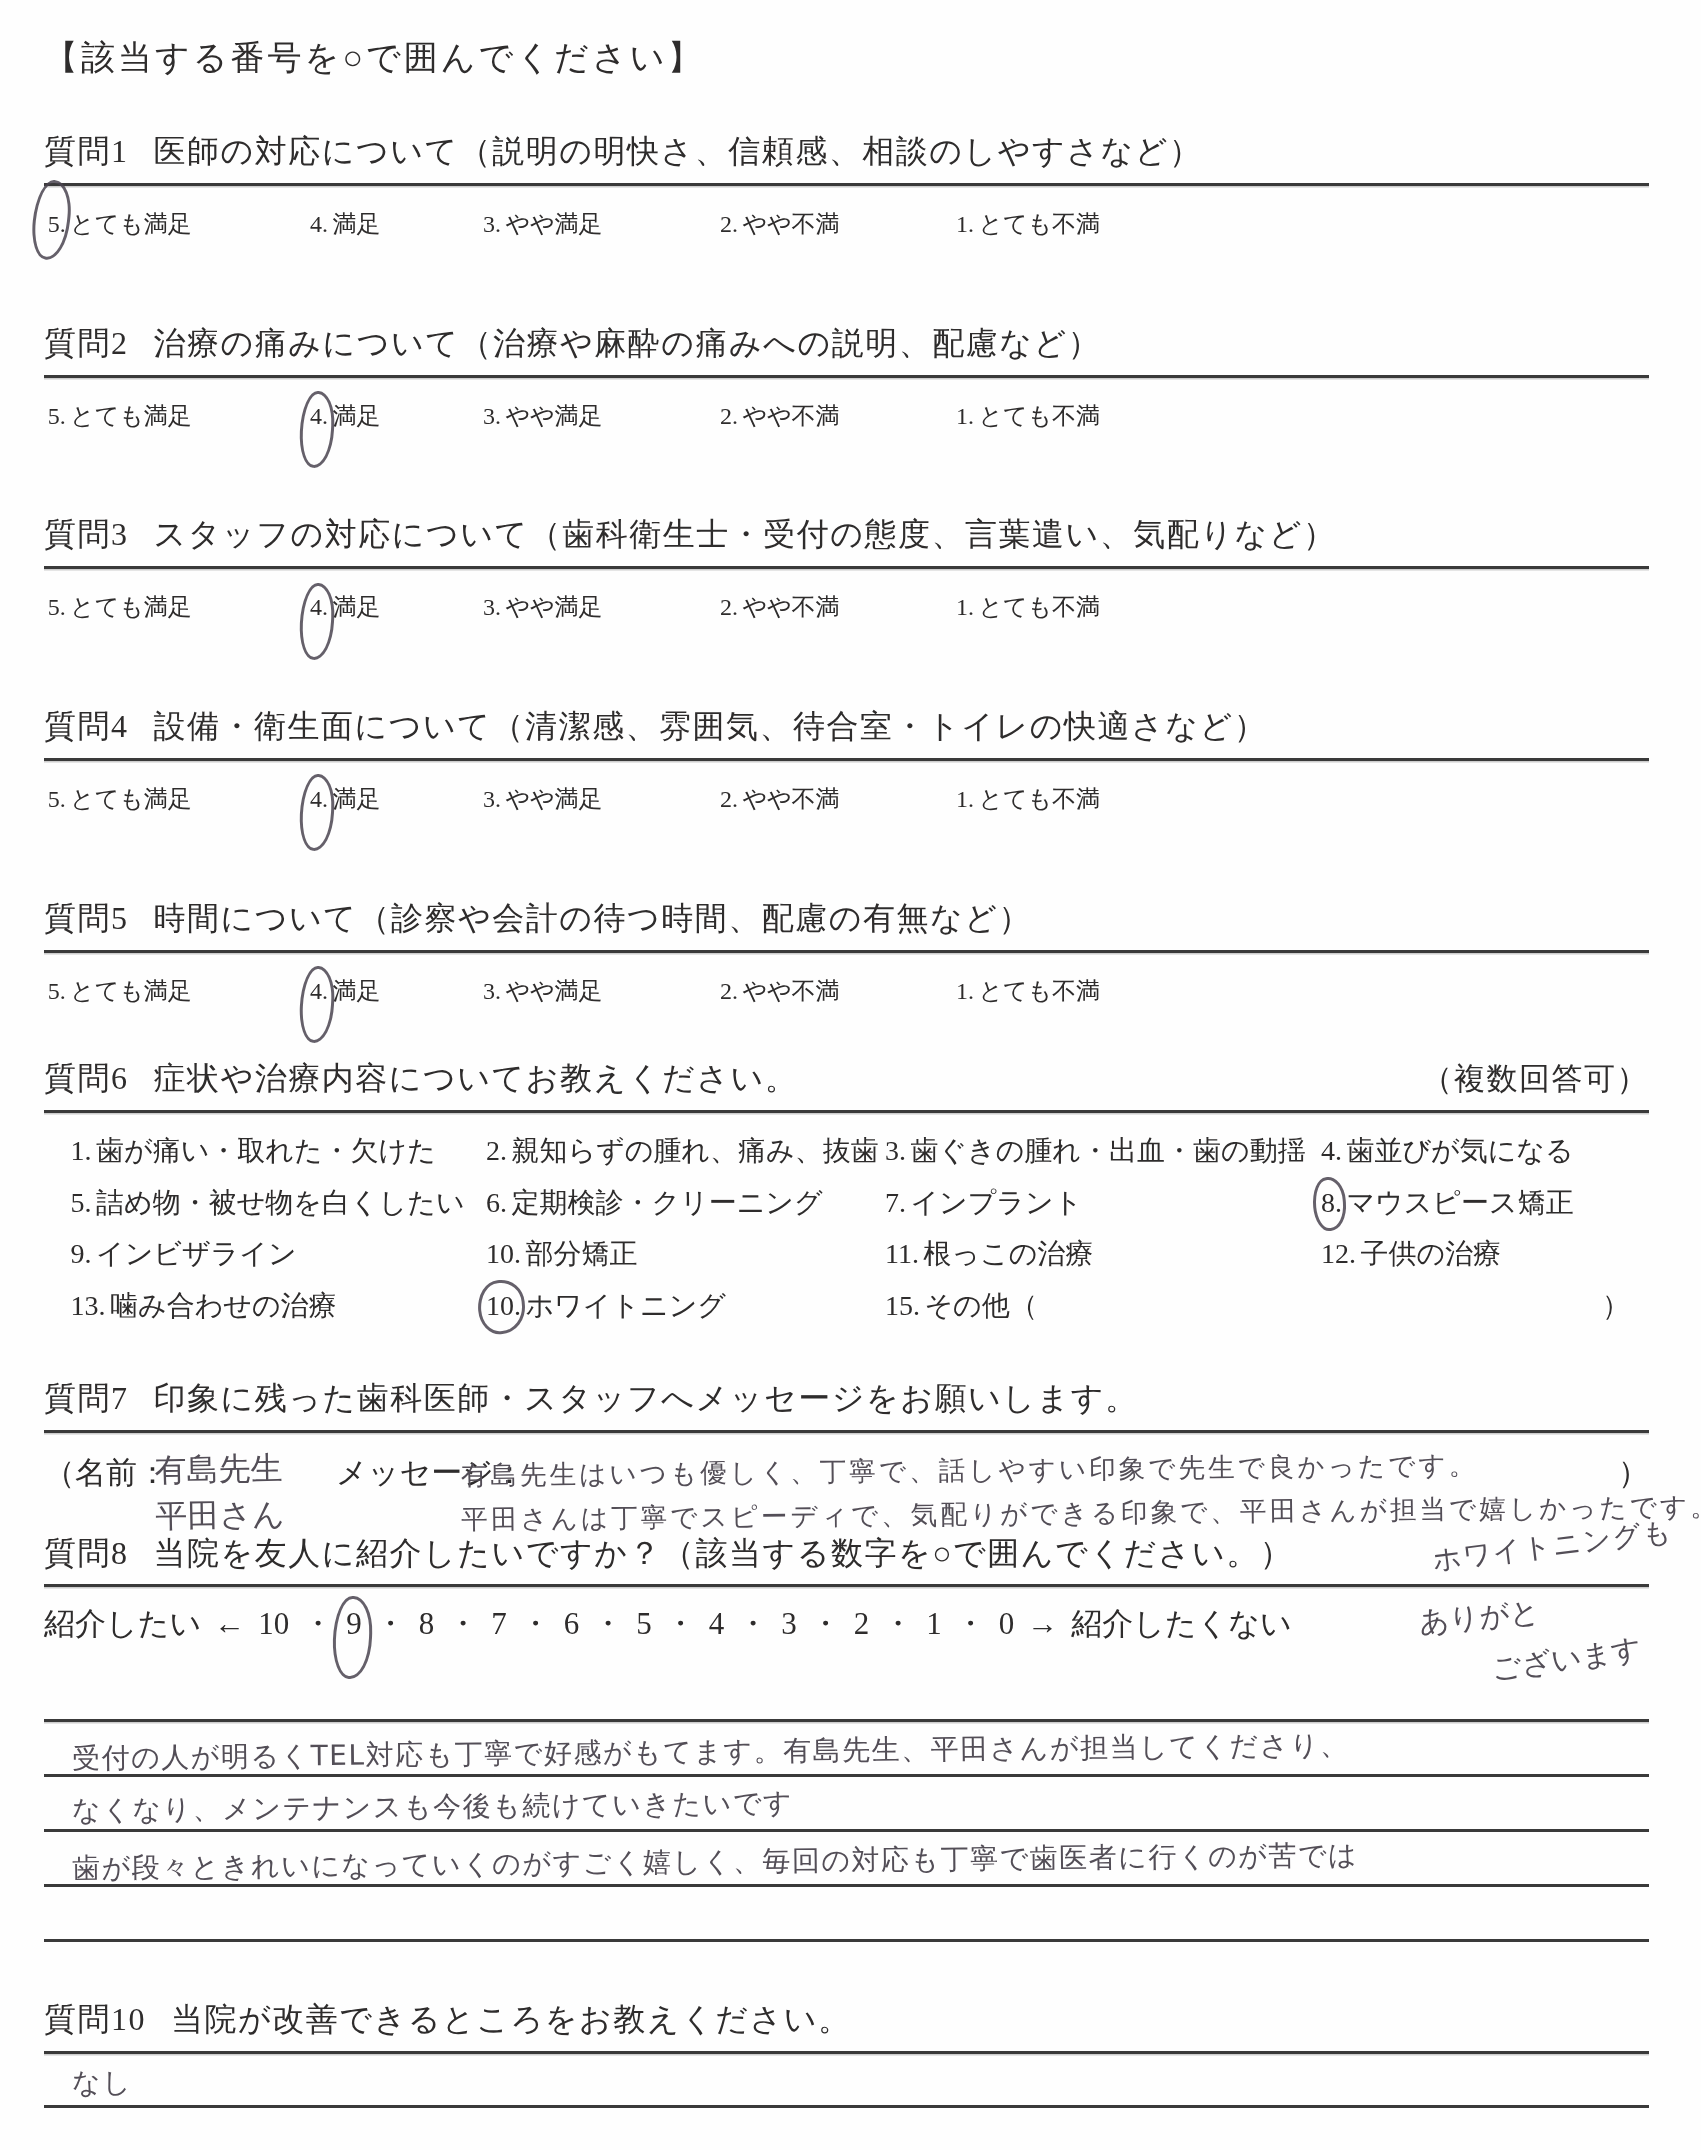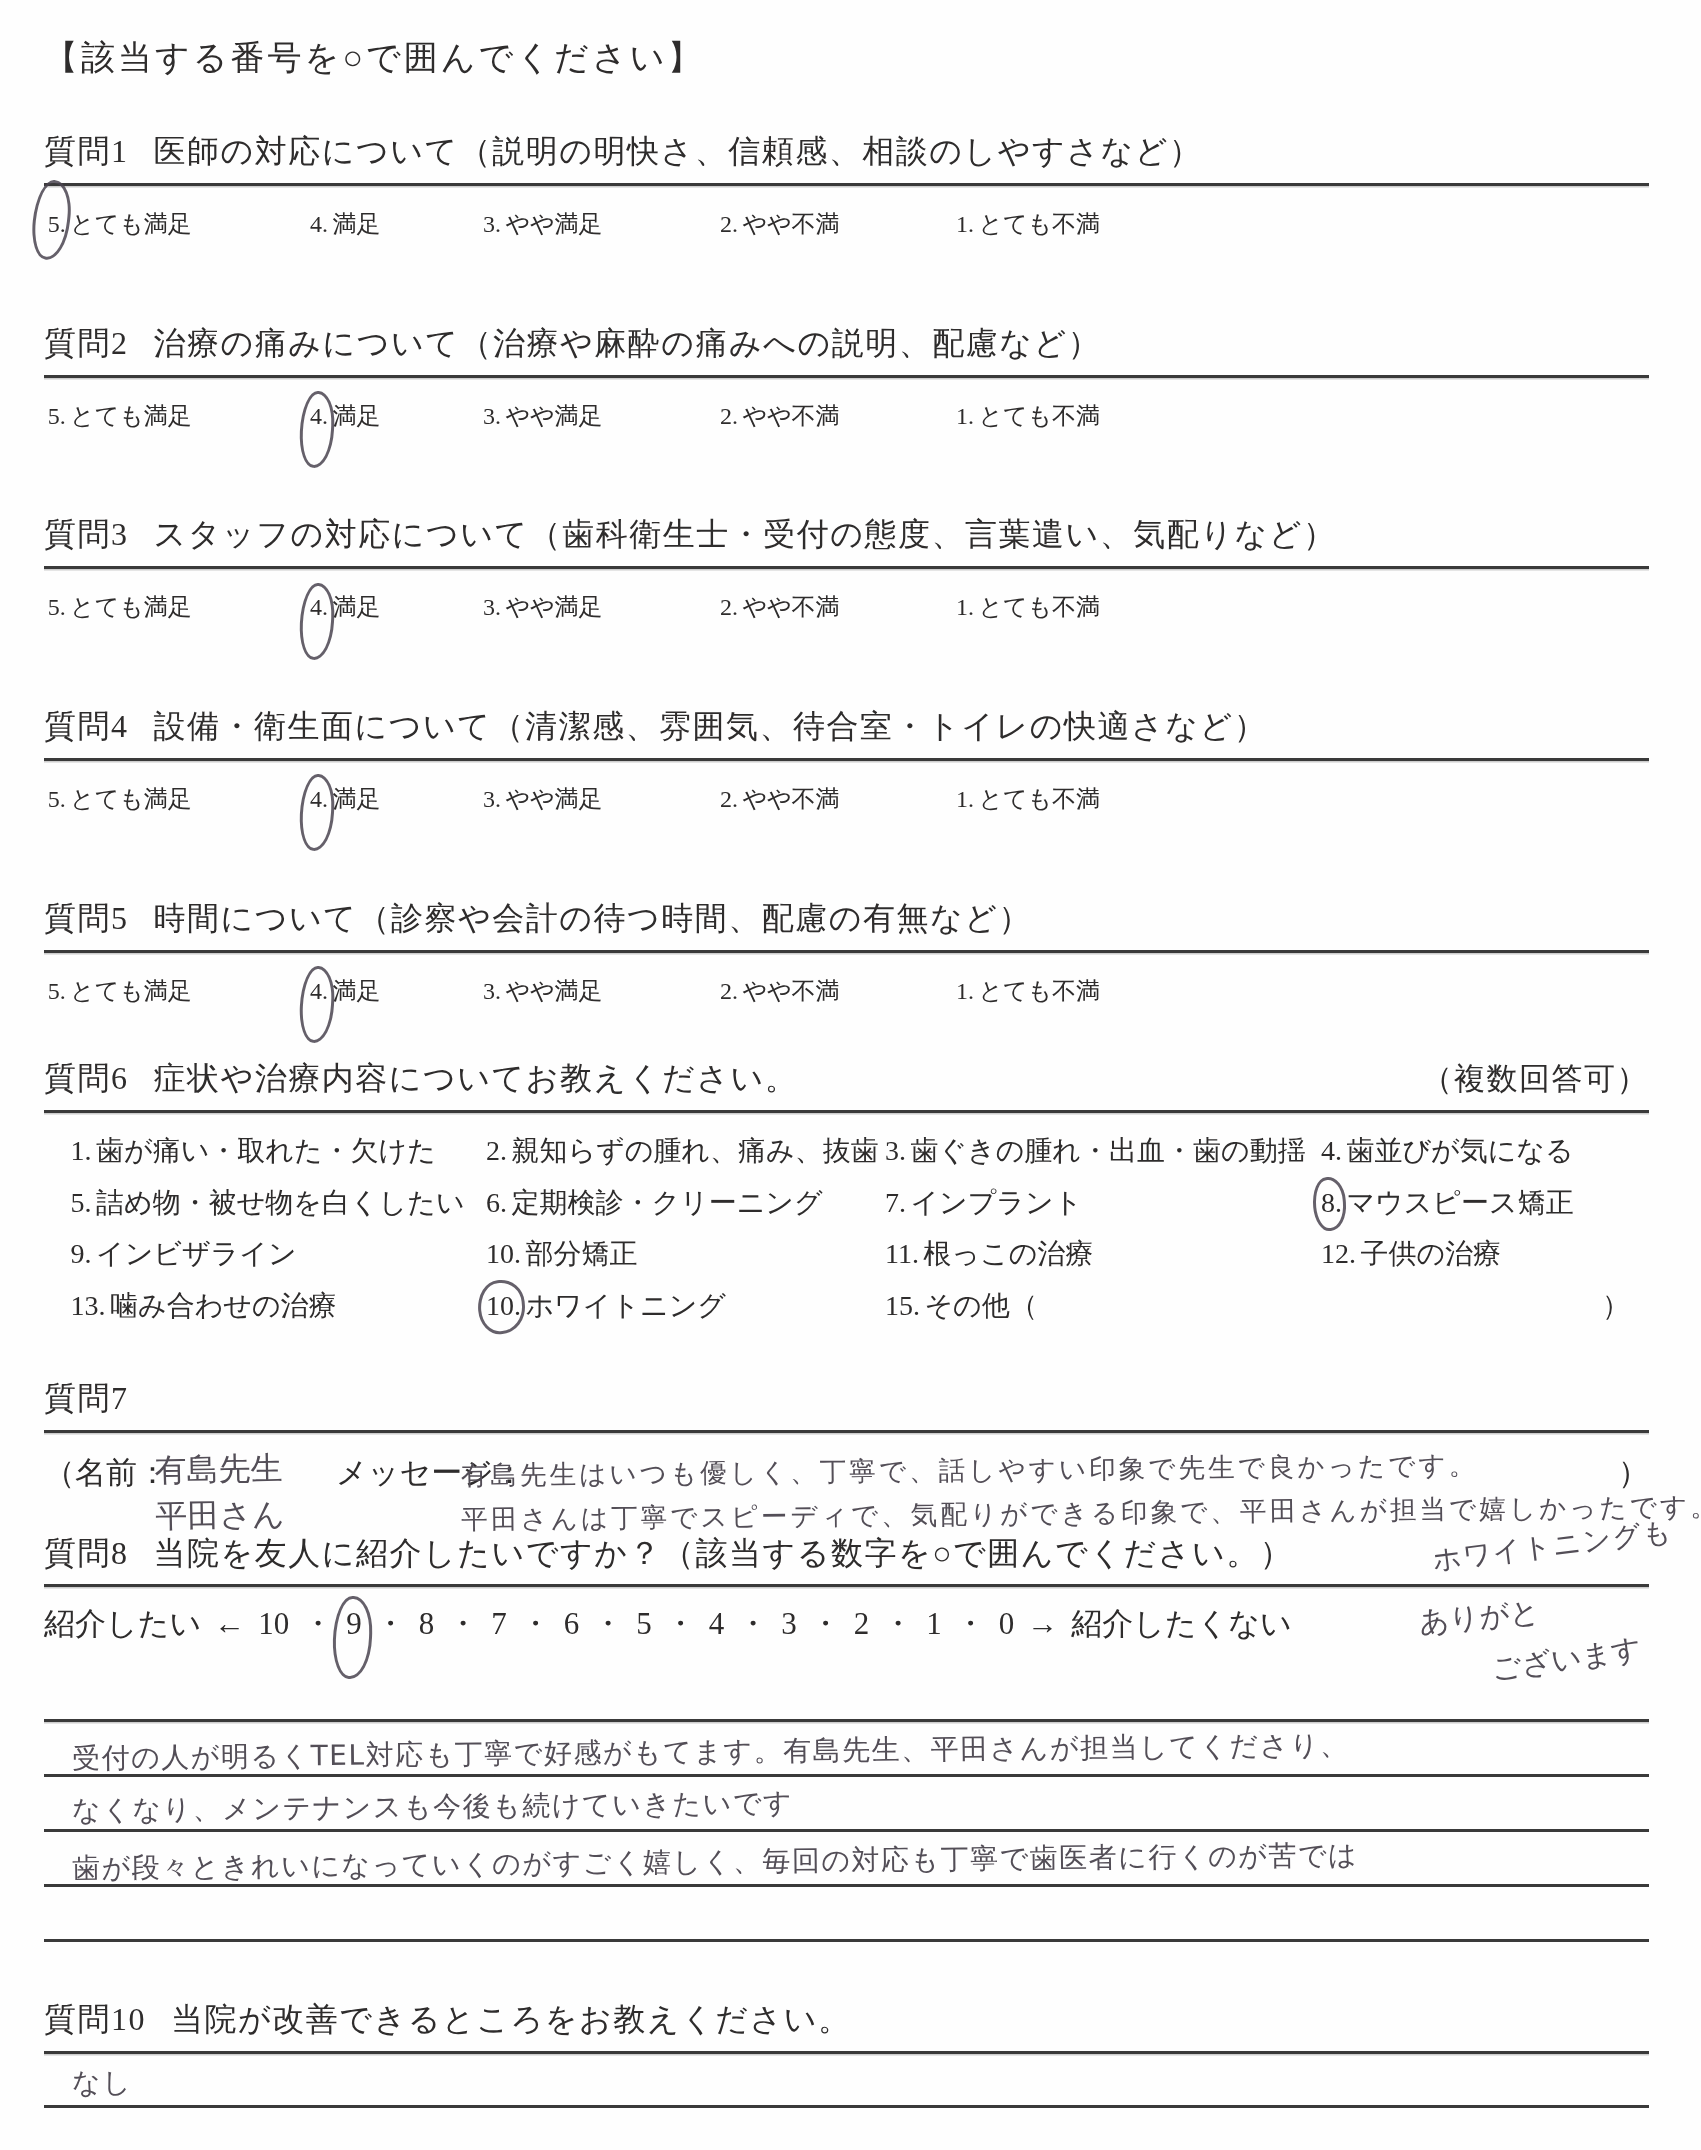--- a/index.html
+++ b/index.html
@@ -164,20 +164,21 @@
       <span class="q6item" style="left:26.6px;top:155px"><span class="onum">13.</span><span>噛み合わせの治療</span></span>
       <span class="q6item" style="left:442px;top:155px"><span class="onum circ circ-sm">10.</span><span>ホワイトニング</span></span>
       <span class="q6item" style="left:841px;top:155px"><span class="onum">15.</span><span>その他（</span></span>
       <span class="q6item" style="left:1558px;top:155px">）</span>
     </div>
   </section>
 
   <section class="q s-q7">
     <div class="qhead">
       <span class="qnum">質問7</span>
+      <span class="qtitle">印象に残った歯科医師・スタッフへメッセージをお願いします。</span>
     </div>
     <div class="rule"></div>
     <div class="q7body">
       <span class="q7label" style="left:0">（名前：</span>
       <div class="q7names hw">
         <div>有島先生</div>
         <div>平田さん</div>
       </div>
       <span class="q7label" style="left:292px">メッセージ：</span>
       <div class="q7msgs hw">

